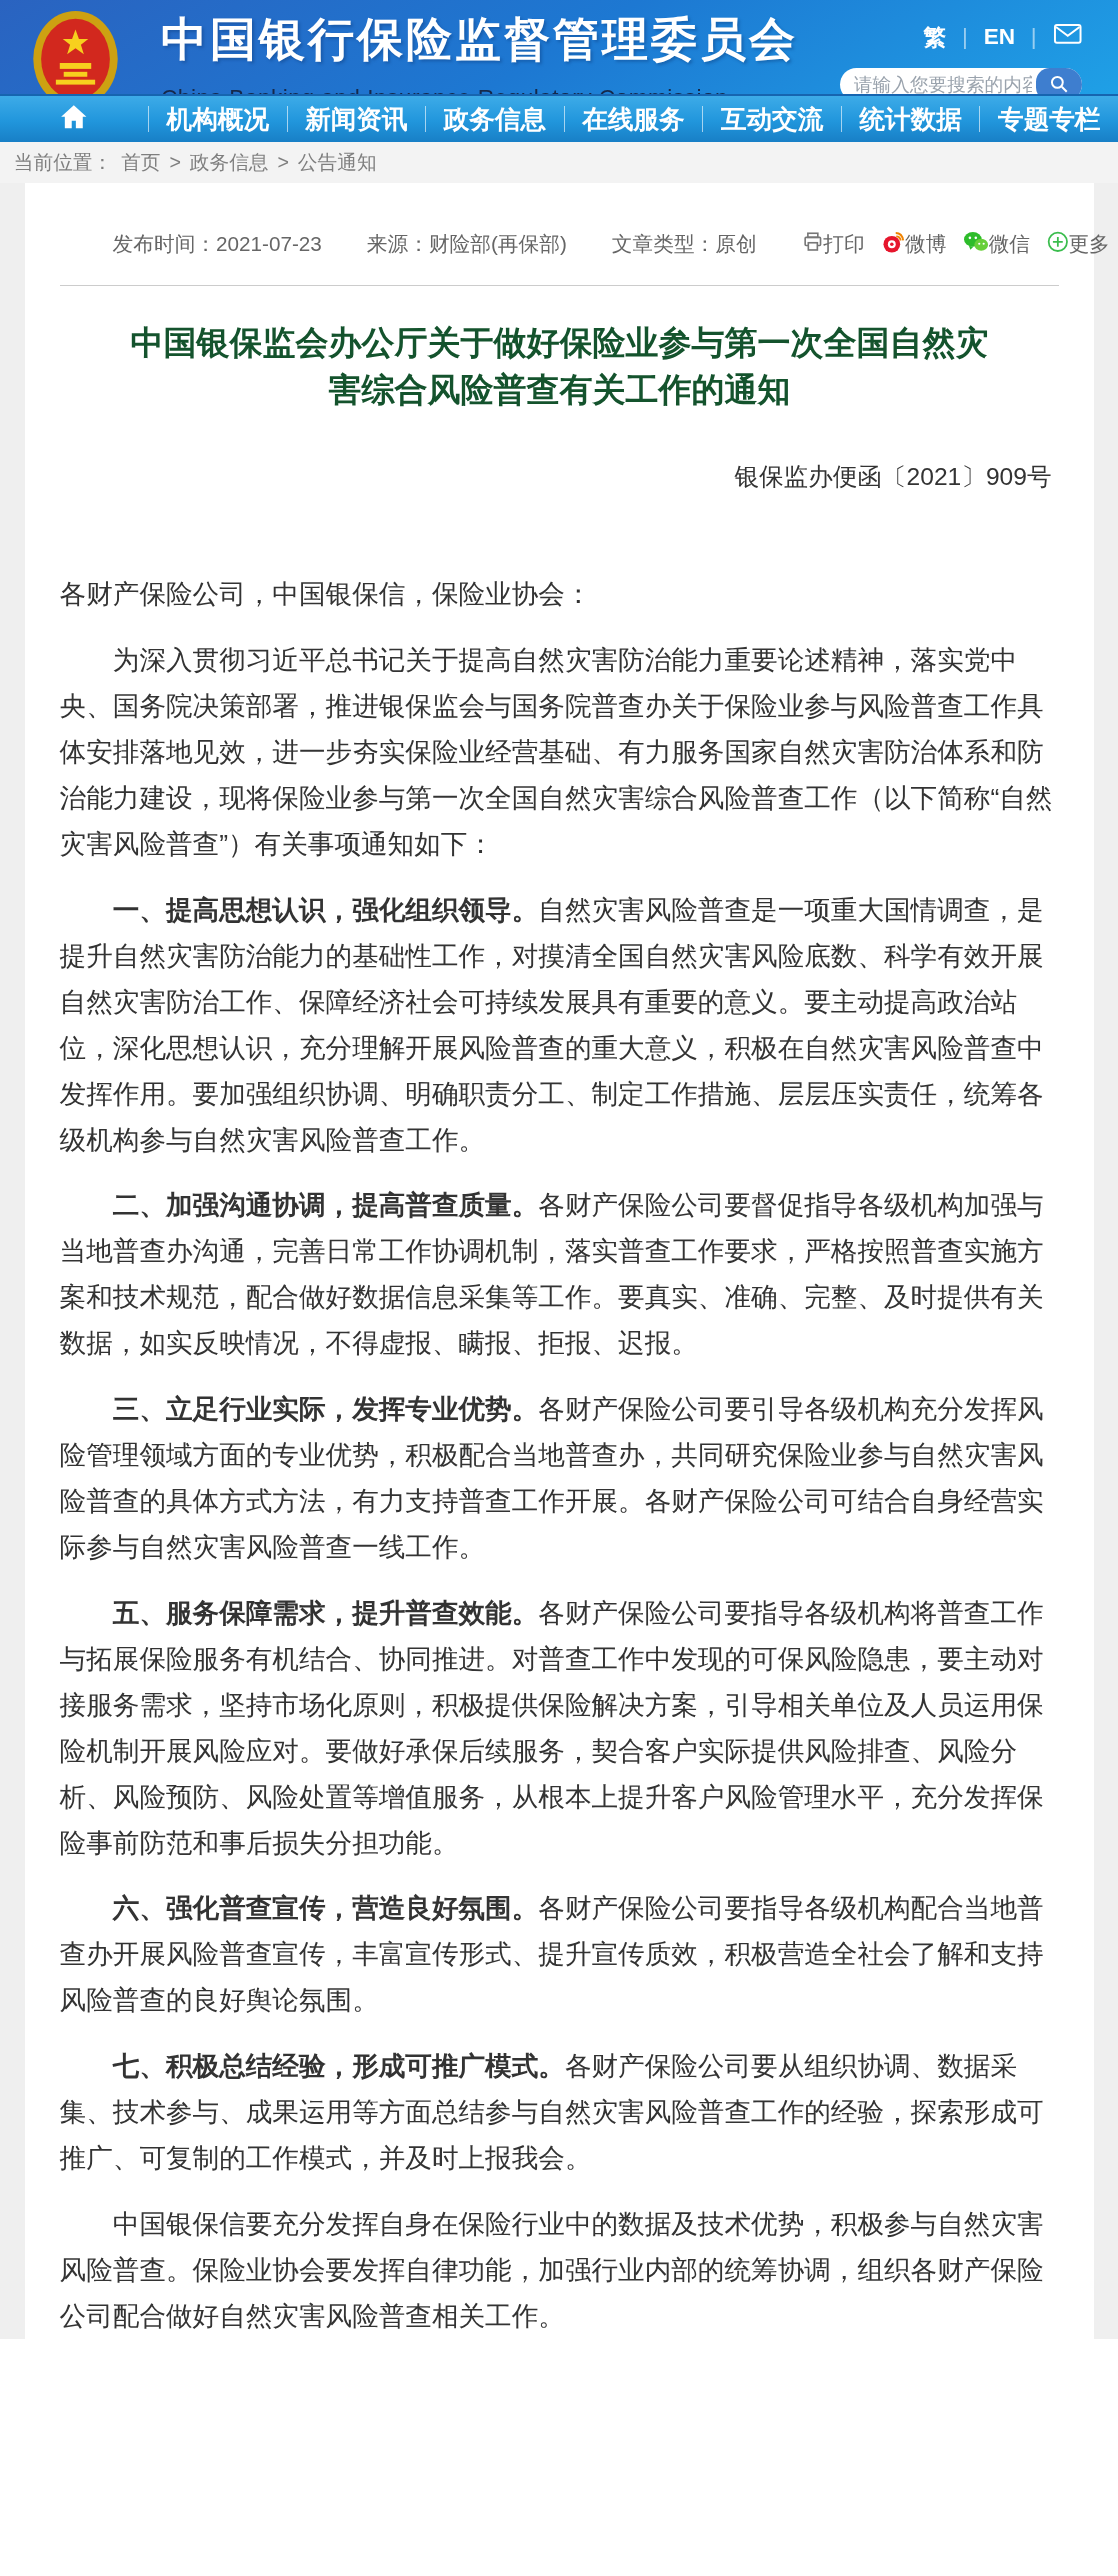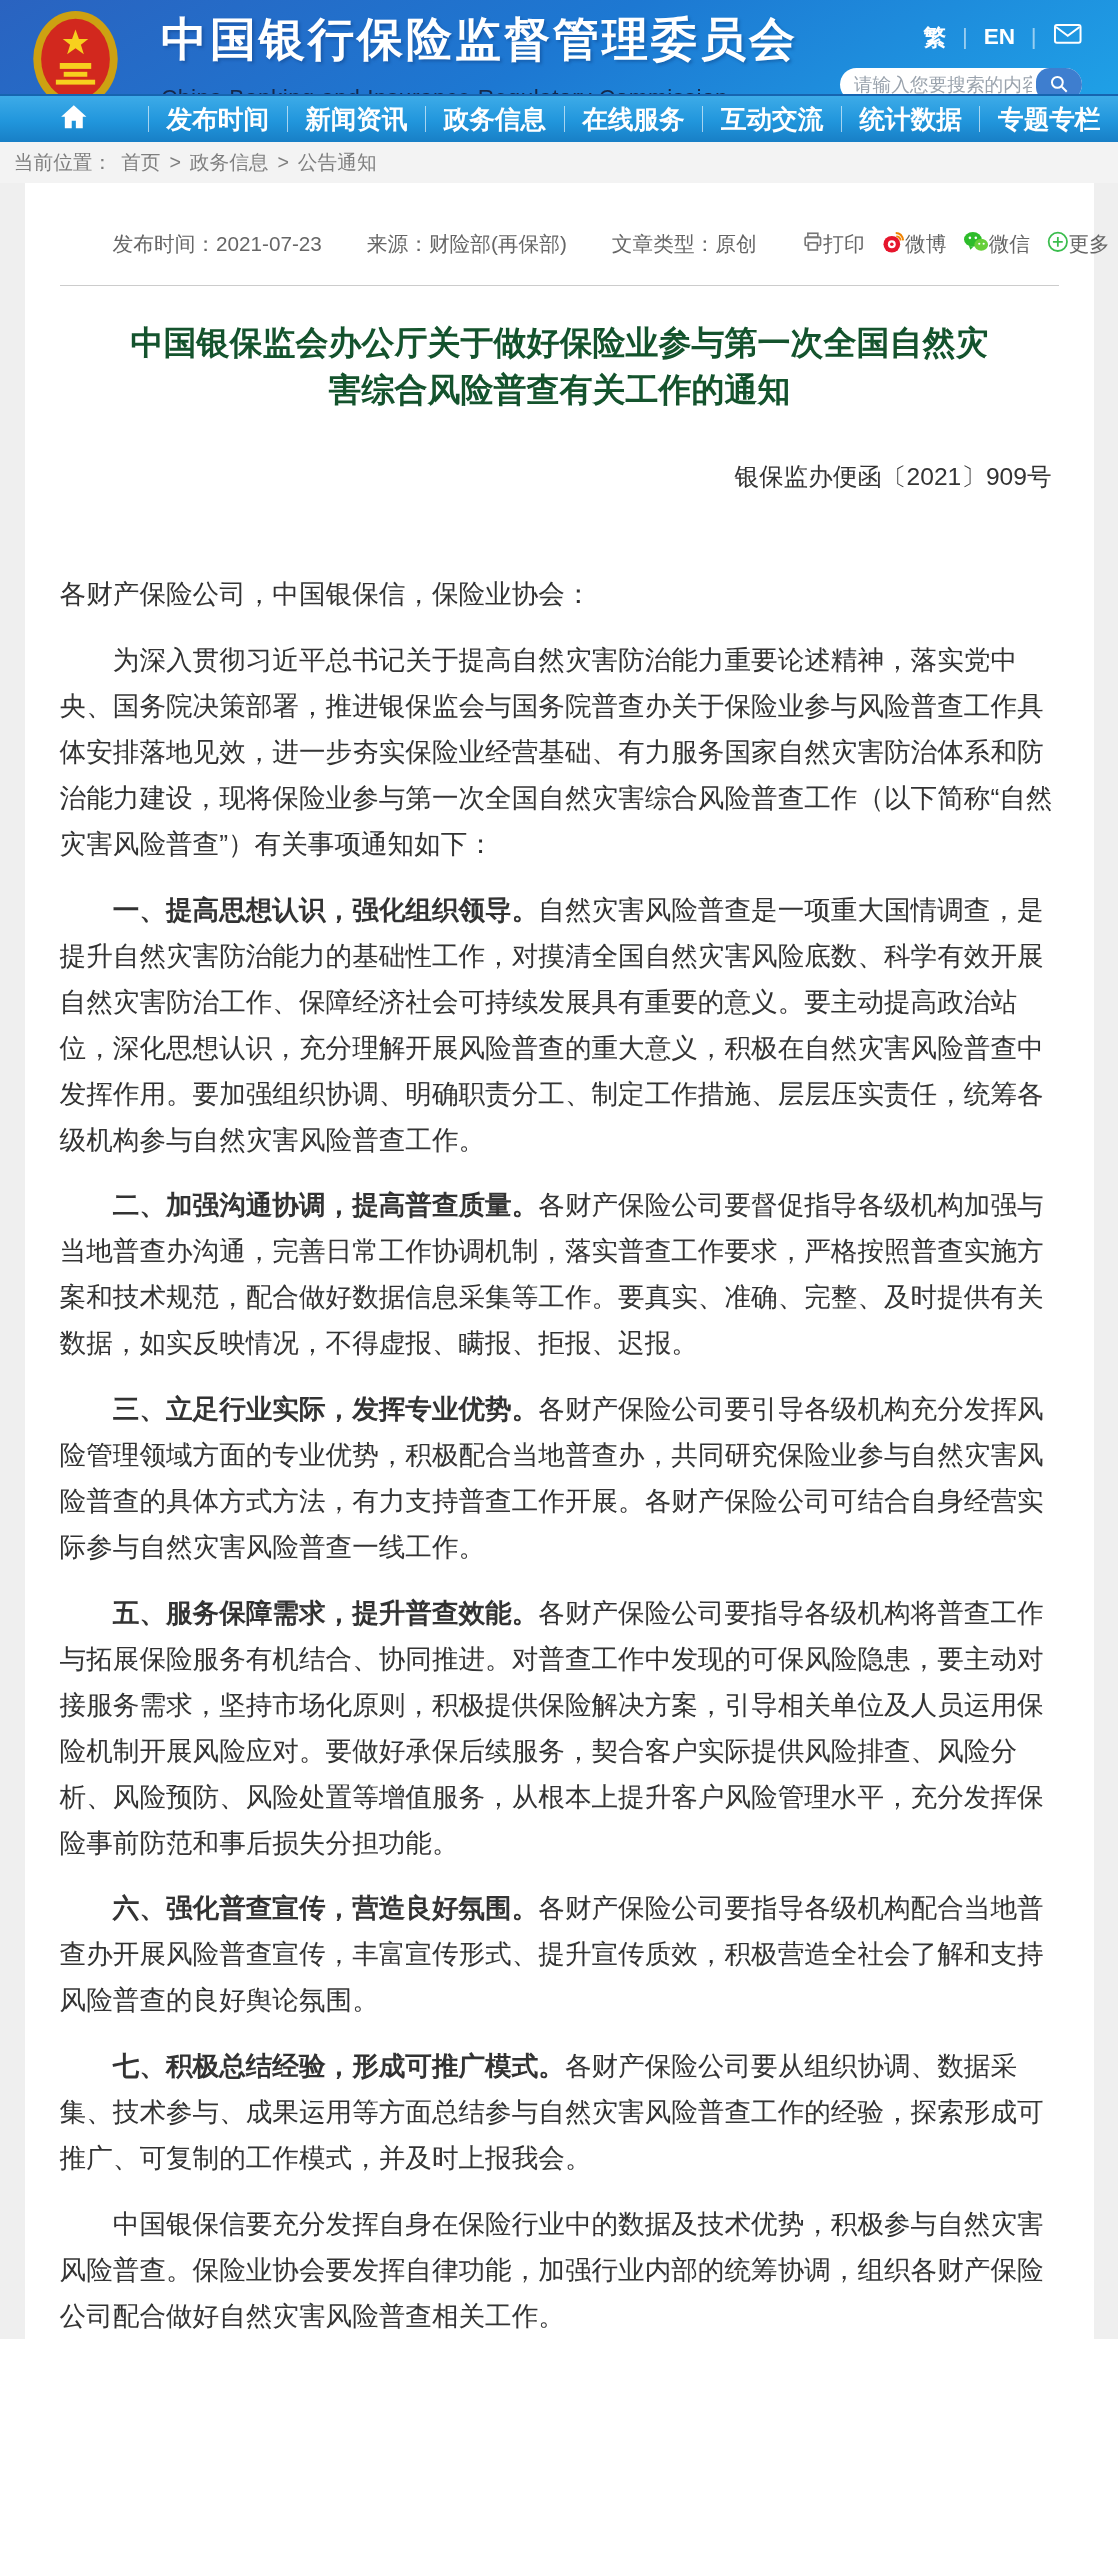--- a/index.html
+++ b/index.html
@@ -98,21 +98,21 @@
 
 <nav class="main-nav">
   <div class="nav-home">
     <span>
       <svg width="27.6" height="25.6" viewBox="0 0 24 22" fill="#fff">
           <path d="M12 1 1 11h3.2v10h6v-6.5h3.6V21h6V11H23z"></path>
         </svg>
     </span>
   </div>
   <span class="nav-sep"></span>
-  <div class="nav-item">发布时间</div>
+  <div class="nav-item">机构概况</div>
   <span class="nav-sep"></span>
   <div class="nav-item">新闻资讯</div>
   <span class="nav-sep"></span>
   <div class="nav-item">政务信息</div>
   <span class="nav-sep"></span>
   <div class="nav-item">在线服务</div>
   <span class="nav-sep"></span>
   <div class="nav-item">互动交流</div>
   <span class="nav-sep"></span>
   <div class="nav-item">统计数据</div>

